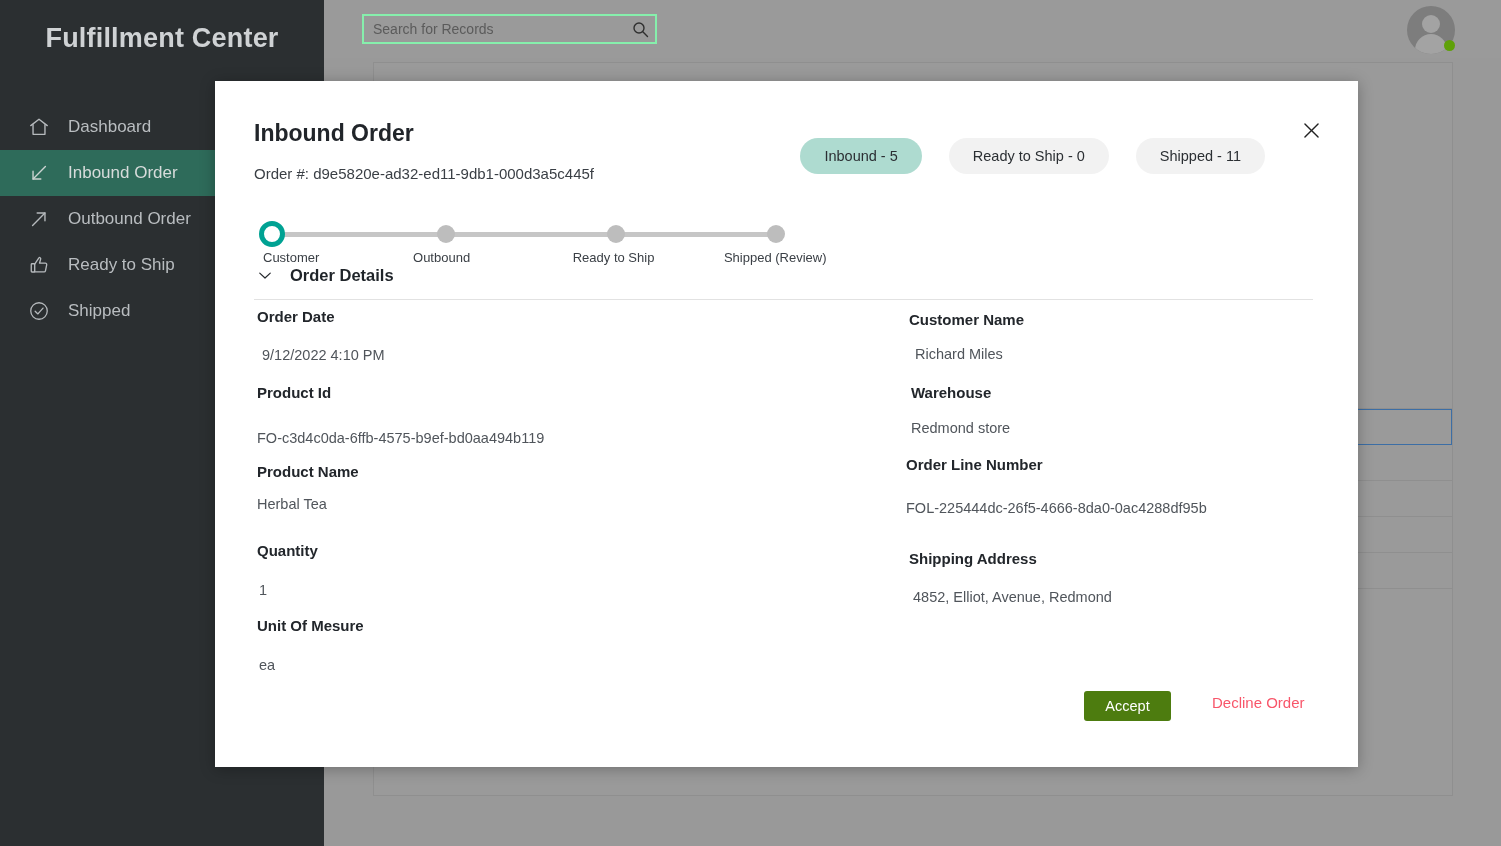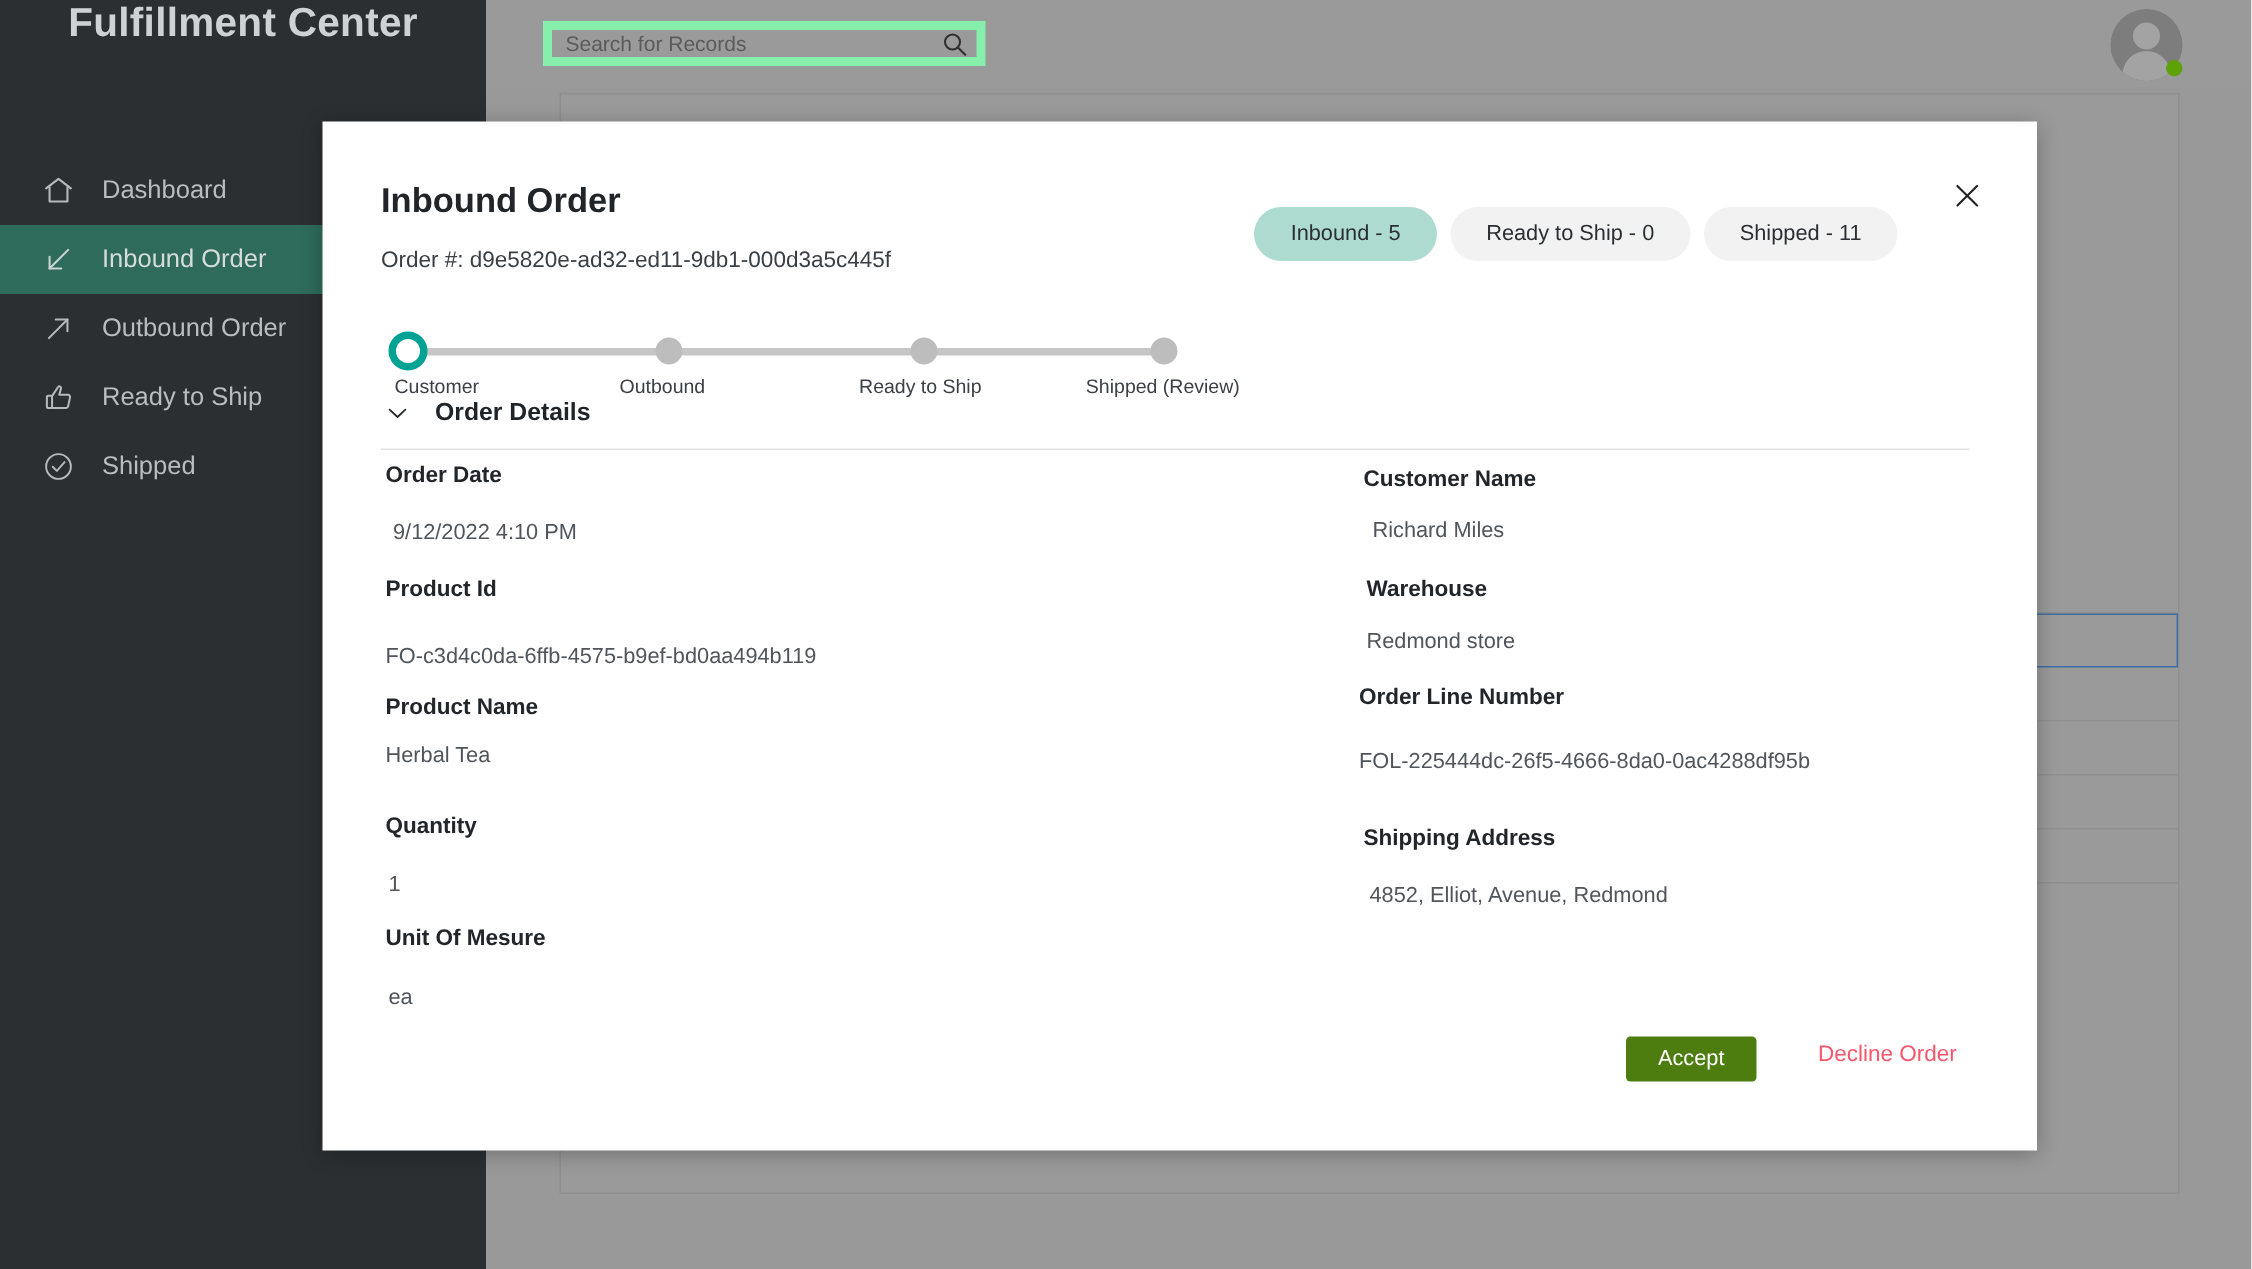--- a/index.html
+++ b/index.html
@@ -24,20 +24,21 @@
     position: absolute;
     left: 0; top: 0;
     width: 324px;
     height: 846px;
     background: #2b2f31;
     z-index: 5;
   }
   .brand {
     height: 82px;
     display: flex;
+    align-items: center;
     justify-content: center;
     padding-bottom: 6px;
   }
   .brand-text {
     color: #cfd2d4;
     font-size: 27px;
     font-weight: bold;
     letter-spacing: .2px;
   }
   .nav { margin-top: 22px; }
@@ -75,21 +76,21 @@
     background: #9a9a9a;
     z-index: 1;
   }
   .search-wrap {
     position: absolute;
     left: 38px;
     top: 14px;
     width: 295px;
     height: 30px;
     background: #9a9a9a;
-    border: 6px solid #86efac;
+    border: 2px solid #86efac;
     display: flex;
     align-items: flex-start;
   }
   .search-input {
     border: none;
     outline: none;
     background: transparent;
     font-family: "Liberation Sans", sans-serif;
     font-size: 14px;
     color: #4b4b4b;
@@ -197,21 +198,21 @@
     top: 84px;
     font-size: 15px;
     color: #3a3f45;
   }
 
   .pills {
     position: absolute;
     right: 93px;
     top: 57px;
     display: flex;
-    gap: 9px;
+    gap: 27px;
   }
   .pill {
     height: 36px;
     border-radius: 18px;
     background: #f2f2f2;
     color: #2b2f33;
     font-size: 14.5px;
     display: flex;
     align-items: center;
     justify-content: center;

